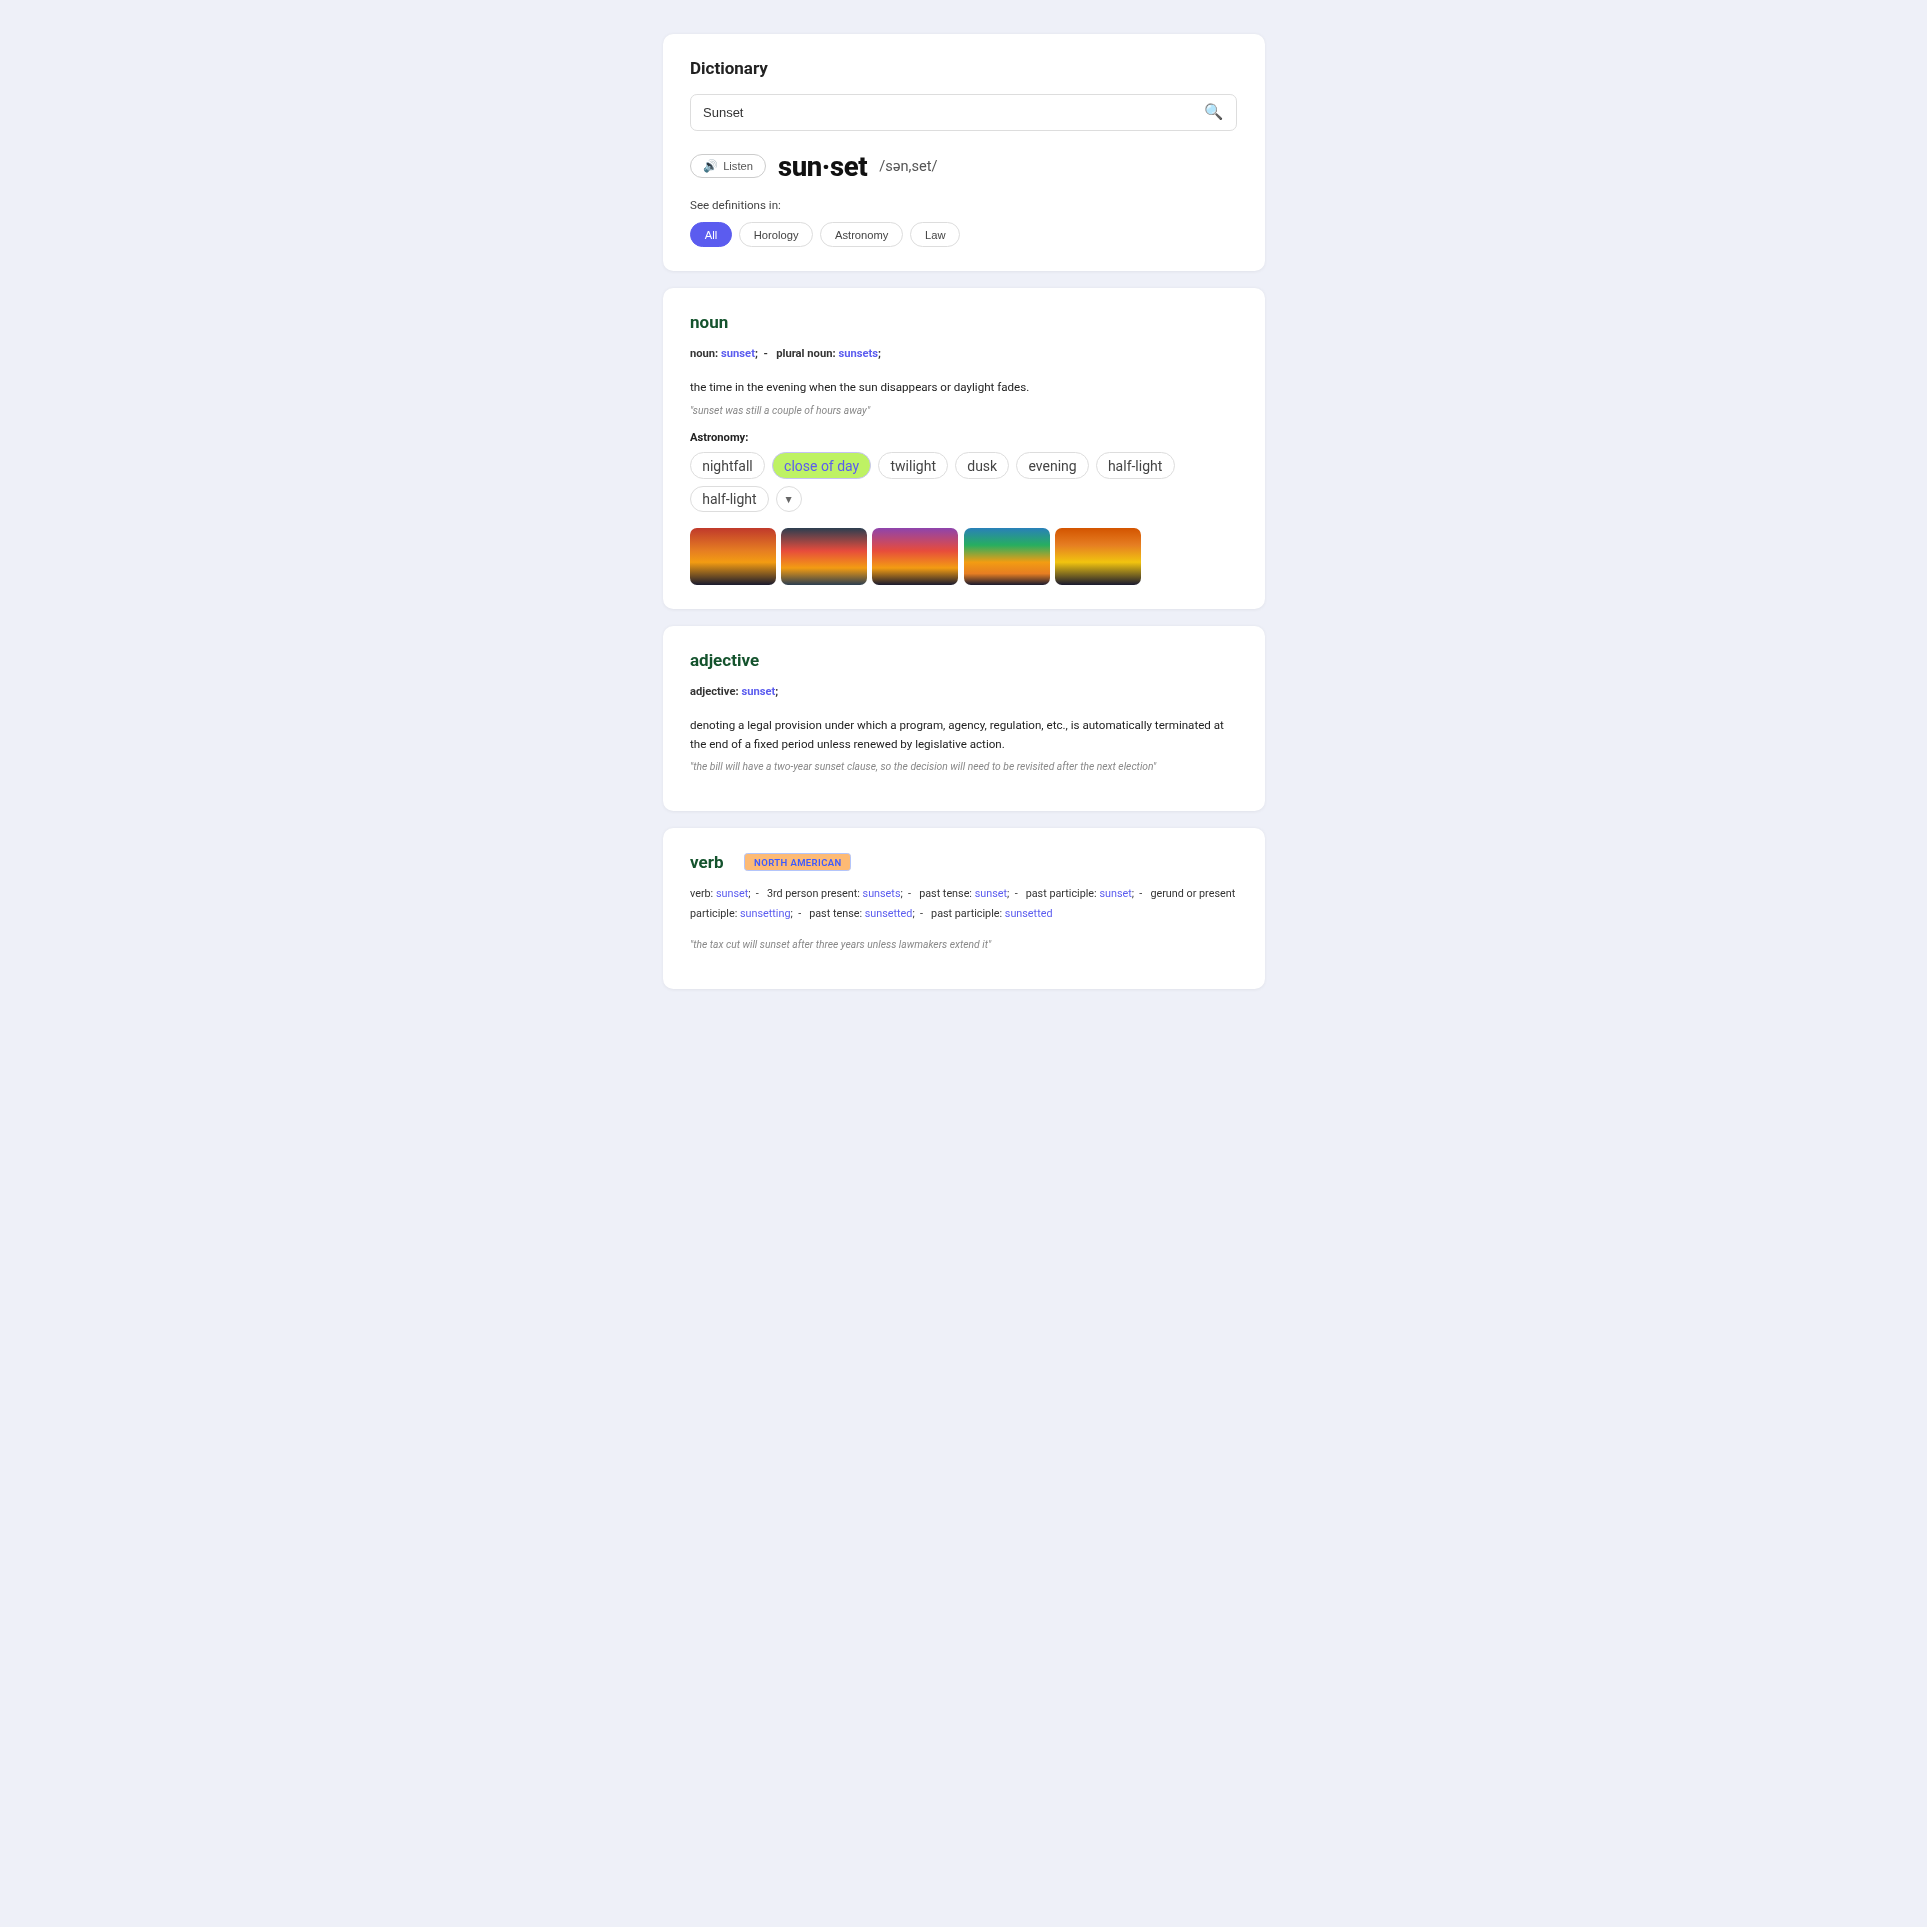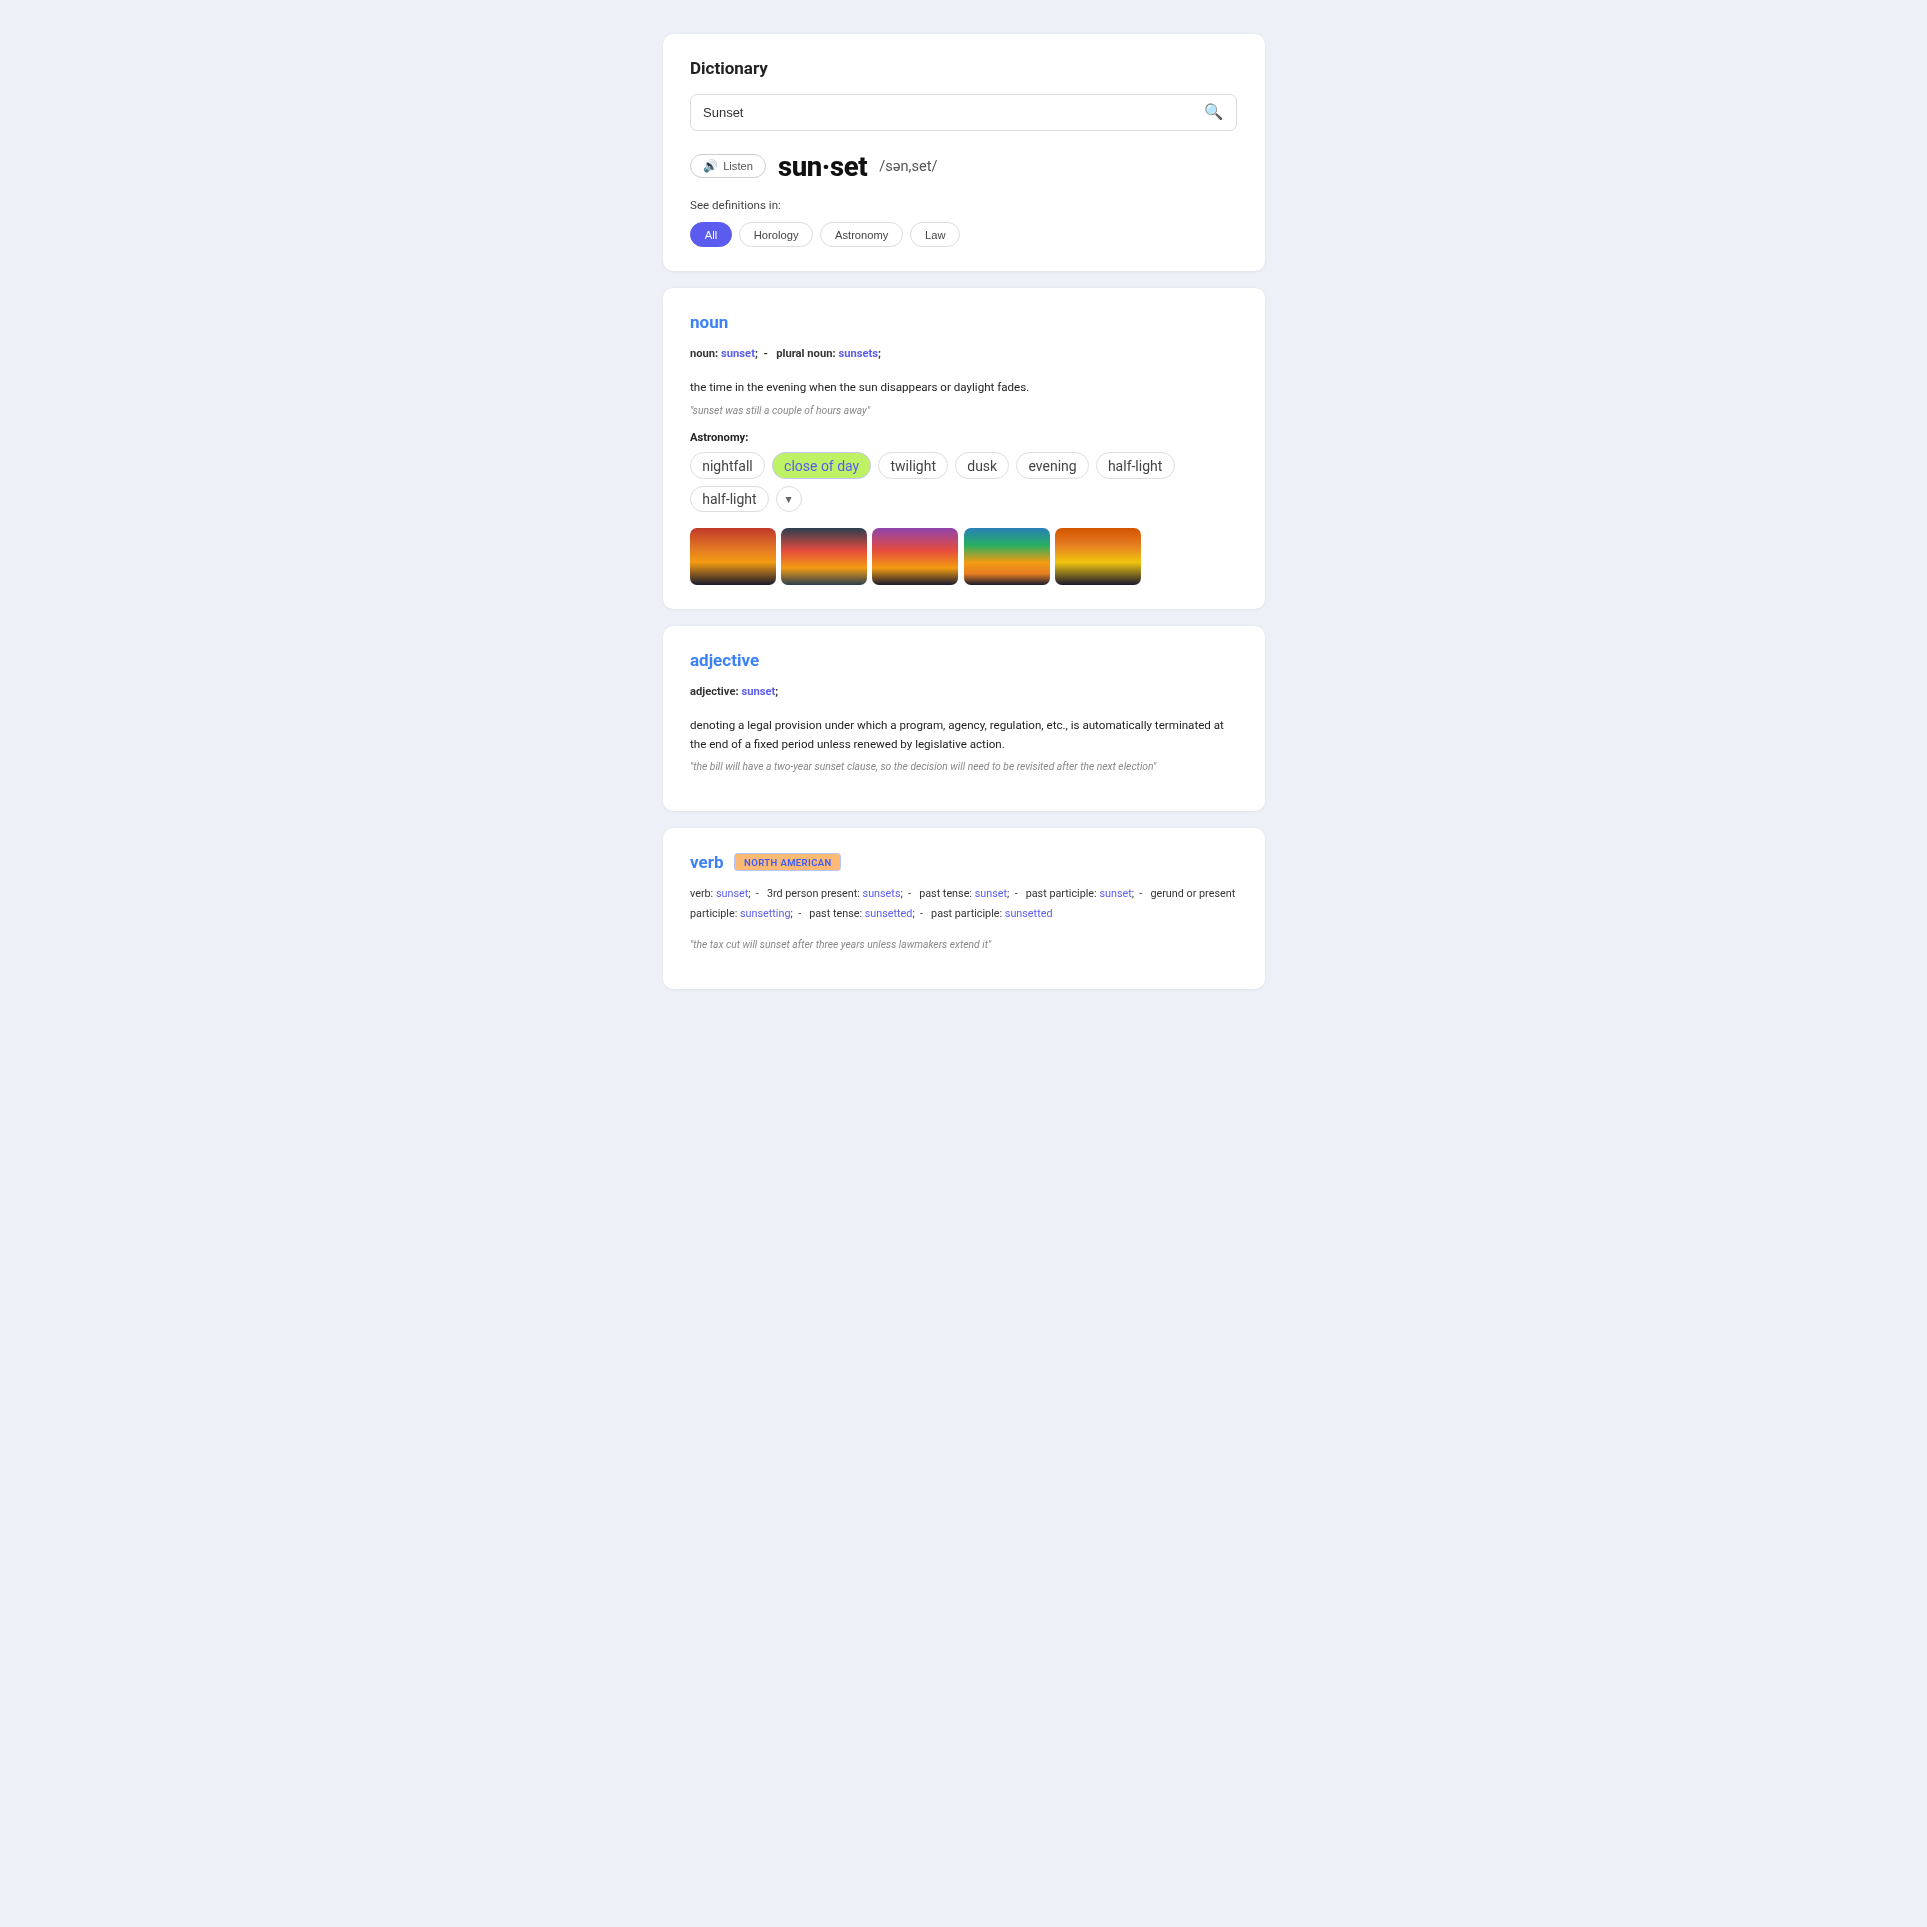--- a/index.html
+++ b/index.html
@@ -125,21 +125,21 @@
     }
     .cat-btn.active {
       background: #5b5cef;
       color: #fff;
       border-color: #5b5cef;
     }
     
     .pos-title {
       font-size: 17px;
       font-weight: 700;
-      color: #3b82f6;
+      color: #14532d;
       margin-bottom: 12px;
     }
     .pos-meta {
       font-size: 11.2px;
       color: #333;
       margin-bottom: 15.5px;
       line-height: 1.7;
       font-weight: bold;
     }
     .pos-meta a, .link-word {
@@ -212,21 +212,21 @@
     
     .sunset-1 { background: linear-gradient(180deg, #c0392b 0%, #e67e22 40%, #f39c12 60%, #1a1a2e 100%); }
     .sunset-2 { background: linear-gradient(180deg, #2c3e50 0%, #e74c3c 40%, #f39c12 70%, #2c3e50 100%); }
     .sunset-3 { background: linear-gradient(180deg, #8e44ad 0%, #e74c3c 40%, #f39c12 70%, #1a1a2e 100%); }
     .sunset-4 { background: linear-gradient(180deg, #2980b9 0%, #27ae60 30%, #f39c12 60%, #e67e22 80%, #1a1a2e 100%); }
     .sunset-5 { background: linear-gradient(180deg, #d35400 0%, #e67e22 30%, #f1c40f 60%, #1a1a2e 100%); }
     
     .badge-row {
       display: flex;
       align-items: center;
-      gap: 11px;
+      gap: 21px;
       margin-bottom: 12px;
     }
     .badge {
       display: inline-block;
       padding: 2.6px 8.6px;
       border-radius: 3.4px;
       font-size: 9.5px;
       font-weight: 600;
       letter-spacing: 0.4px;
     }

